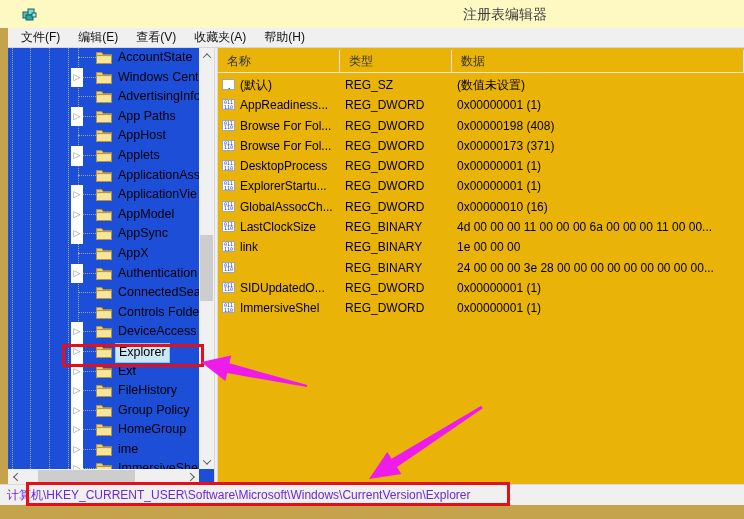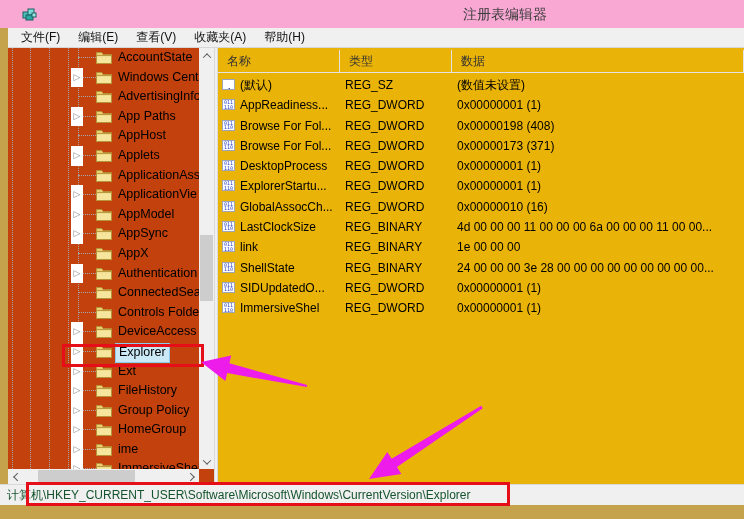--- a/index.html
+++ b/index.html
@@ -1,30 +1,30 @@
 <!DOCTYPE html>
 <html><head>
 <meta charset="utf-8">
 <style>
   html,body{margin:0;padding:0;}
   body{width:744px;height:519px;position:relative;overflow:hidden;
        font-family:"Liberation Sans","DejaVu Sans",sans-serif;background:#C5A24C;}
 
   
-  .titlebar{position:absolute;left:0;top:0;width:744px;height:32px;background:#f9a8d4;}
+  .titlebar{position:absolute;left:0;top:0;width:744px;height:32px;background:#fef9c3;}
   .app-icon{position:absolute;left:20px;top:5px;width:18px;height:18px;}
   .win-title{position:absolute;left:505px;top:0;transform:translateX(-50%);
              line-height:28px;font-size:14px;color:#3d3d3d;white-space:nowrap;}
   .menubar{position:absolute;left:8px;top:28px;width:736px;height:20px;background:#F0F0F0;
            border-bottom:1px solid #D7D7D7;display:flex;align-items:center;padding-left:4px;box-sizing:border-box;}
   .mitem{font-size:12px;color:#111;padding:0 9px;line-height:19px;white-space:nowrap;}
 
   
   .main{position:absolute;left:8px;top:48px;width:736px;height:436px;background:#fff;}
-  .treepane{position:absolute;left:0;top:0;width:206px;height:436px;background:#c2410c;overflow:hidden;}
+  .treepane{position:absolute;left:0;top:0;width:206px;height:436px;background:#1d4ed8;overflow:hidden;}
   .treeclip{position:absolute;left:0;top:0;width:191px;height:421px;overflow:hidden;}
   .guide{position:absolute;top:0;height:421px;width:0;border-left:1px dotted #A6A6A6;}
   .trow{position:relative;height:19.6px;white-space:nowrap;}
   .conn{position:absolute;left:70px;top:9px;width:18px;border-top:1px dotted #A6A6A6;}
   .tarrow{position:absolute;left:63px;top:0;width:12px;height:19.6px;line-height:19.6px;
           text-align:center;font-size:9px;color:#8a8a8a;background:#fff;}
   .fold{position:absolute;left:88px;top:3px;width:16px;height:13px;}
   .tlabel{position:absolute;left:107px;top:0;line-height:19.6px;font-size:12.5px;color:#000;padding:0 3px;}
   .trow.sel .tlabel{background:#CBE8F6;border:1px solid #8CC7EC;line-height:17.6px;margin-top:1px;}
 
@@ -55,21 +55,21 @@
   .ic-sz{font-size:8px;font-weight:bold;color:#1F3F9F;line-height:9px;font-family:"Liberation Serif",serif;}
   .ic-bin i{display:block;font-style:normal;font-size:5px;line-height:4.4px;color:#2741C8;
             font-family:"DejaVu Sans Mono",monospace;letter-spacing:0;}
   .vname{position:absolute;left:22px;top:0;width:98px;overflow:hidden;line-height:20.3px;font-size:12px;color:#000;}
   .vtype{position:absolute;left:127px;top:0;width:105px;overflow:hidden;line-height:20.3px;font-size:12px;color:#000;}
   .vdata{position:absolute;left:239px;top:0;width:285px;overflow:hidden;line-height:20.3px;font-size:12px;color:#000;}
 
   
   .statusbar{position:absolute;left:0;top:484px;width:744px;height:21px;background:#F0F0F0;
              border-top:1px solid #D9D9D9;box-sizing:border-box;}
-  .statusbar span{display:block;padding-left:7px;line-height:20px;font-size:12px;color:#14532d;white-space:nowrap;}
+  .statusbar span{display:block;padding-left:7px;line-height:20px;font-size:12px;color:#6d28d9;white-space:nowrap;}
   .goldleft{position:absolute;left:0;top:28px;width:8px;height:456px;background:#C5A24C;}
   .goldbottom{position:absolute;left:0;top:505px;width:744px;height:14px;background:#C5A24C;}
 
   
   .red-rect{position:absolute;border:3px solid #E60F19;box-sizing:border-box;z-index:40;pointer-events:none;}
   .rr1{left:62px;top:344px;width:142px;height:23px;}
   .rr2{left:26px;top:482px;width:484px;height:24px;}
   .arrows{position:absolute;left:0;top:0;width:744px;height:519px;z-index:50;pointer-events:none;}
 </style>
 </head>
@@ -405,21 +405,20 @@
             </span>
             <span class="vname">link</span>
             <span class="vtype">REG_BINARY</span>
             <span class="vdata">1e 00 00 00</span>
           </div>
           <div class="vrow">
             <span class="vic ic-bin">
               <i>011</i>
               <i>110</i>
             </span>
-            <span class="vname">ShellState</span>
             <span class="vtype">REG_BINARY</span>
             <span class="vdata">24 00 00 00 3e 28 00 00 00 00 00 00 00 00 00...</span>
           </div>
           <div class="vrow">
             <span class="vic ic-bin">
               <i>011</i>
               <i>110</i>
             </span>
             <span class="vname">SIDUpdatedO...</span>
             <span class="vtype">REG_DWORD</span>

